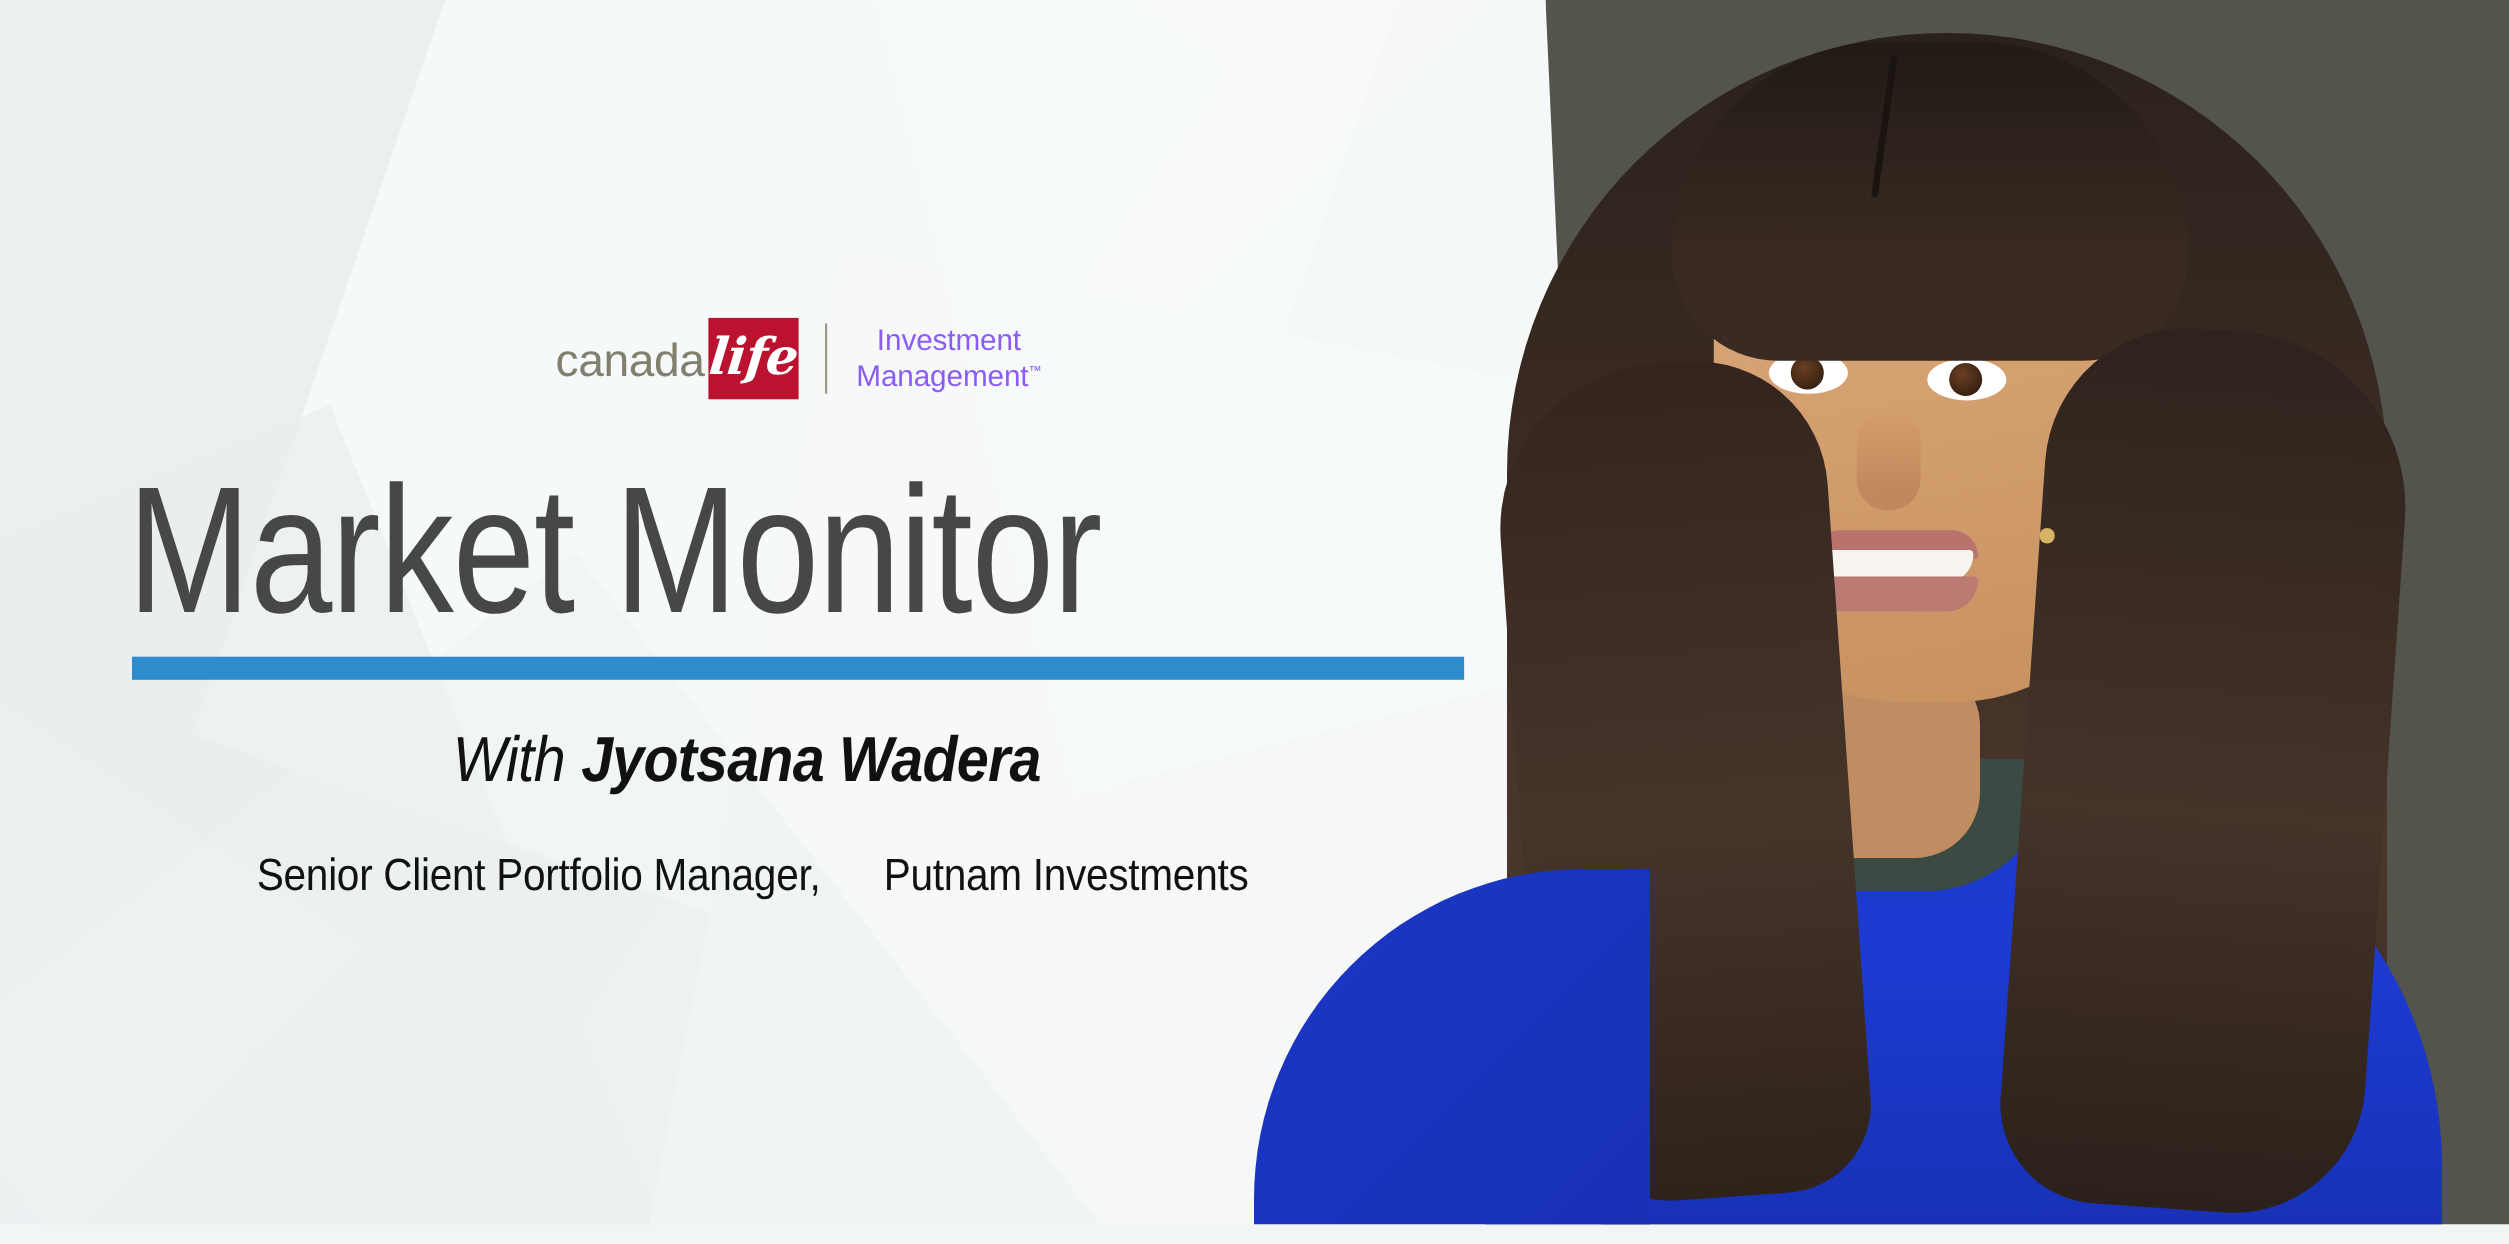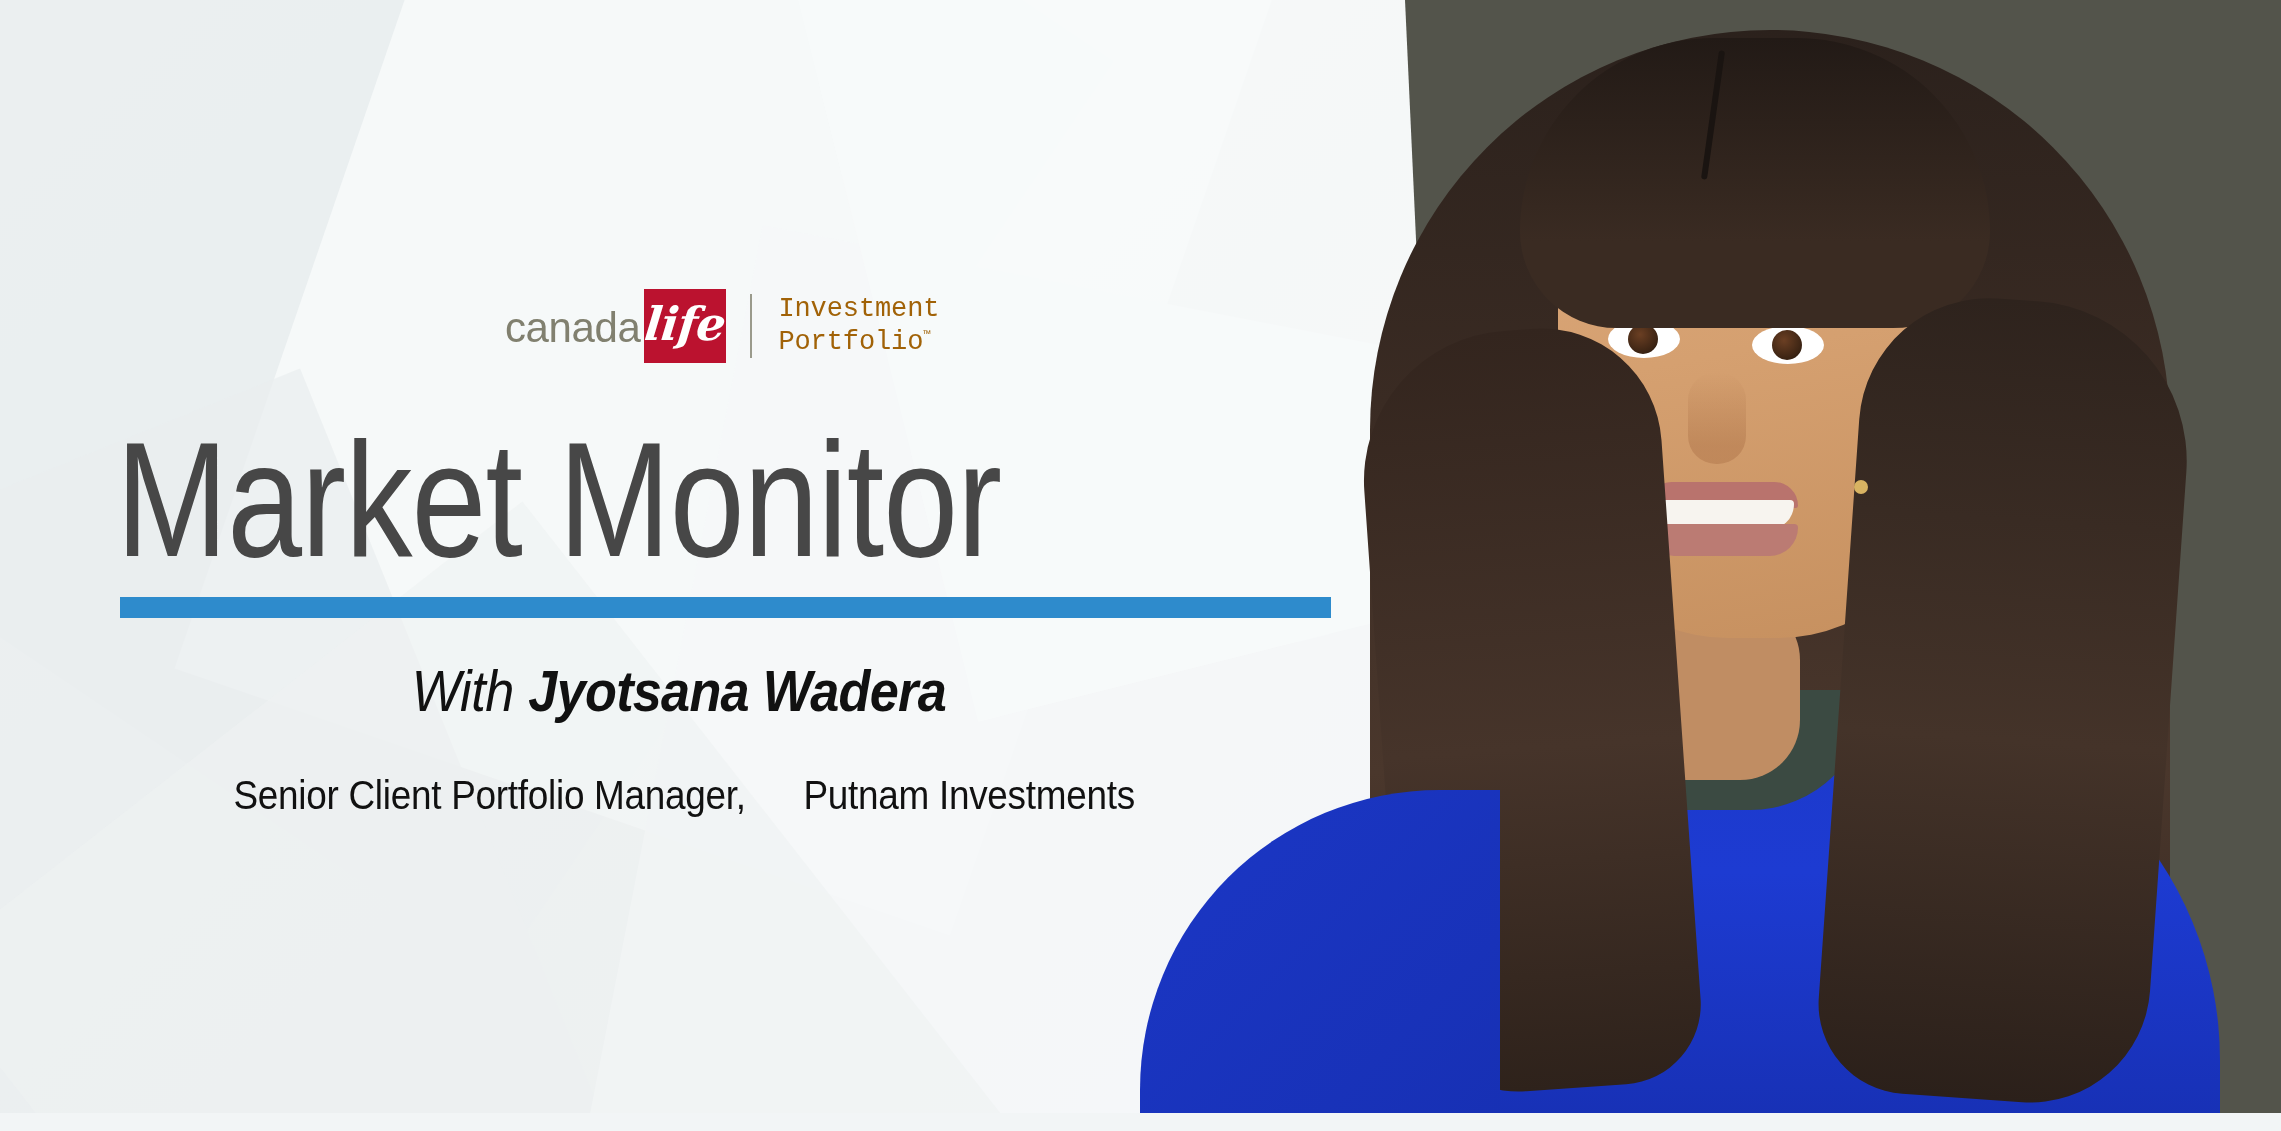--- a/index.html
+++ b/index.html
@@ -55,23 +55,23 @@
   }
   .logo-life {
     font-family:"DejaVu Serif", serif;
     font-style:italic; font-weight:700;
     font-size:46px; color:#ffffff;
     line-height:1; transform:translateY(-2px) skewX(-6deg);
     letter-spacing:-1px;
   }
   .logo-divider { width:2px; height:64px; background:#9a9a8c; margin:0 26px 0 24px; }
   .logo-im {
-    font-family:Liberation Mono, monospace;
-    font-size:27px; font-weight:400; color:#a16207;
-    line-height:1.22; letter-spacing:-0.1px;
+    font-family:Liberation Sans, sans-serif;
+    font-size:27px; font-weight:400; color:#8b5cf6;
+    line-height:1.22; letter-spacing:-0.1px;text-align:center;
   }
   .logo-im sup { font-size:12px; vertical-align:super; }
 
   
   .title {
     position:absolute; left:116px; top:418px;
     font-family:"Liberation Sans", sans-serif;
     font-size:164px; font-weight:400; color:#474747;
     letter-spacing:-1px; line-height:1;
     transform:scaleX(0.82); transform-origin:left center;
@@ -223,21 +223,21 @@
   </div>
 
   <div class="logo">
     <span class="logo-canada">canada</span>
     <span class="logo-life-box">
       <span class="logo-life">life</span>
     </span>
     <span class="logo-divider"></span>
     <span class="logo-im">
       <span>Investment</span><br>
-      <span>Portfolio</span><sup>™</sup>
+      <span>Management</span><sup>™</sup>
     </span>
   </div>
 
   <div class="title">Market Monitor</div>
   <div class="title-rule"></div>
 
   <div class="presenter">
     <span class="presenter-line">
       <span class="presenter-with">With</span><span>&nbsp;</span><span class="presenter-name">Jyotsana Wadera</span>
     </span>

